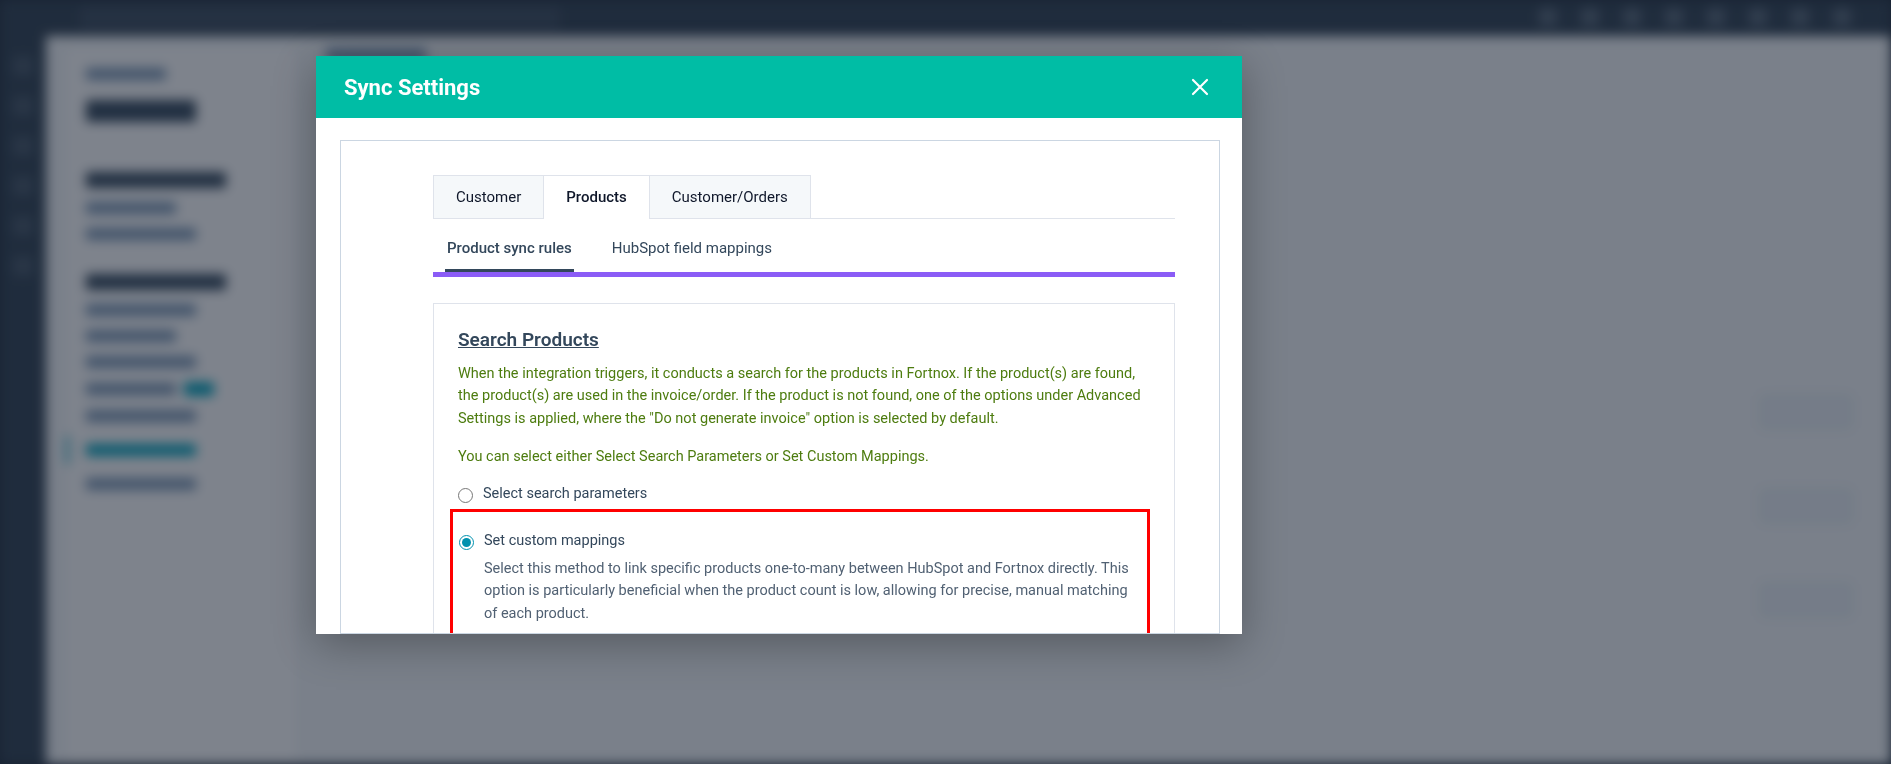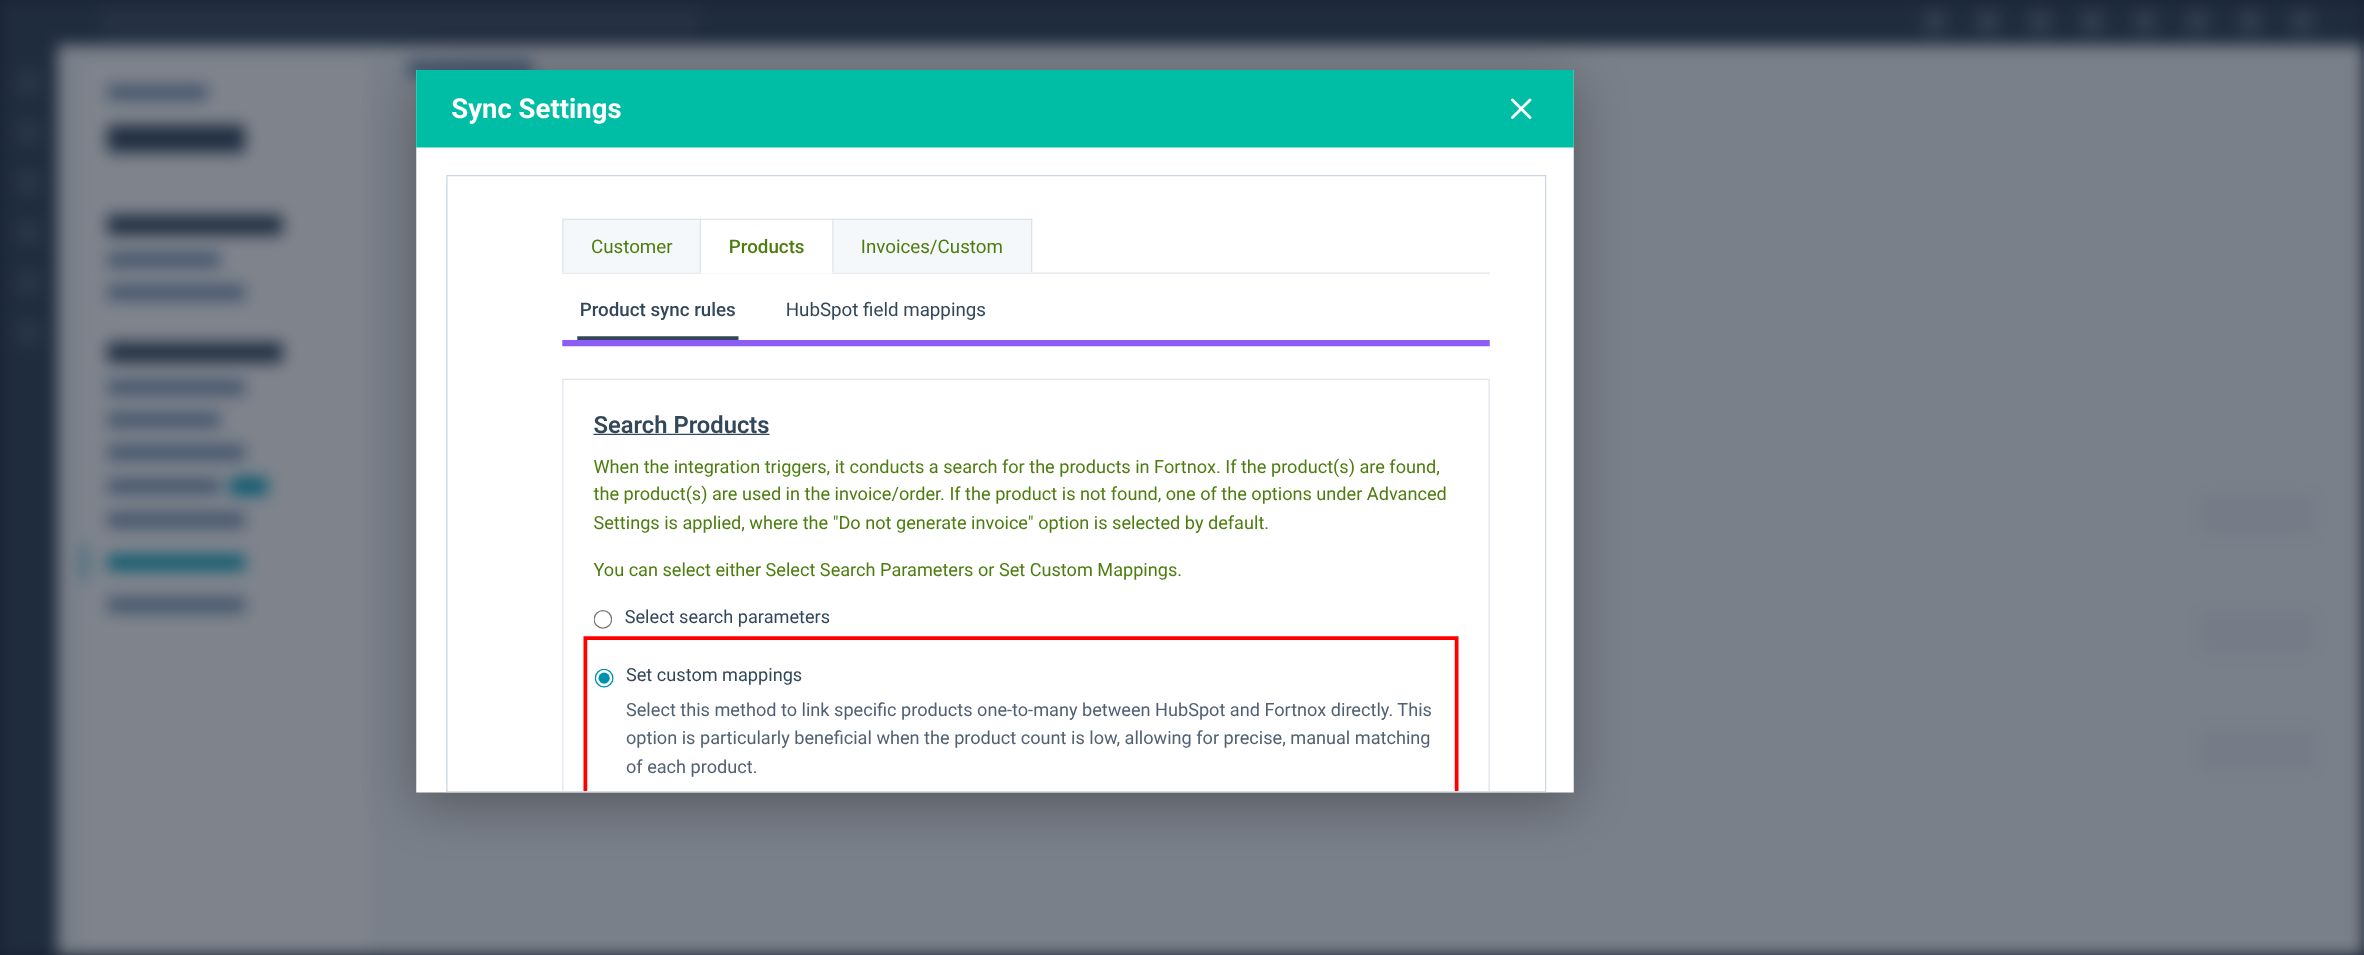--- a/index.html
+++ b/index.html
@@ -61,21 +61,21 @@
 
   
   .overlay {
     position: absolute; inset: 0;
     background: rgba(20,30,45,0.55);
   }
 
   
   .modal {
     position: absolute;
-    left: 333px; top: 56px;
+    left: 316px; top: 56px;
     width: 926px;
     height: 578px;
     background: #fff;
     box-shadow: 0 10px 40px rgba(0,0,0,0.3);
     display: flex; flex-direction: column;
   }
   .modal-header {
     background: #00bda5;
     color: #fff;
     height: 62px;
@@ -104,21 +104,21 @@
   .modal-body::-webkit-scrollbar-thumb { background: #b8b8b8; border-radius:2px; }
 
   .tabs {
     display: flex;
     border-bottom: 1px solid #dfe3eb;
     margin-bottom: 6px;
   }
   .tab {
     padding: 12px 22px;
     font-size: 15px;
-    color: #4d7c0f;
+    color: #0f172a;
     border: 1px solid #dfe3eb;
     border-bottom: none;
     background: #f5f8fa;
     margin-right: -1px;
     cursor: pointer;
   }
   .tab.active {
     background: #fff;
     font-weight: 500;
     position: relative;
@@ -238,21 +238,21 @@
           <path d="M2 2 L16 16 M16 2 L2 16" stroke="#fff" stroke-width="2.2" stroke-linecap="round"></path>
         </svg>
     </div>
   </div>
   <div class="modal-body-wrap">
     <div class="modal-body">
 
       <div class="tabs">
         <div class="tab">Customer</div>
         <div class="tab active">Products</div>
-        <div class="tab">Invoices/Custom</div>
+        <div class="tab">Customer/Orders</div>
       </div>
 
       <div class="subtabs">
         <div class="subtab active">Product sync rules</div>
         <div class="subtab">HubSpot field mappings</div>
       </div>
 
       <div class="panel">
         <div class="panel-title">Search Products</div>
         <div class="panel-text">When the integration triggers, it conducts a search for the products in Fortnox. If the product(s) are found, the product(s) are used in the invoice/order. If the product is not found, one of the options under Advanced Settings is applied, where the "Do not generate invoice" option is selected by default.</div>

